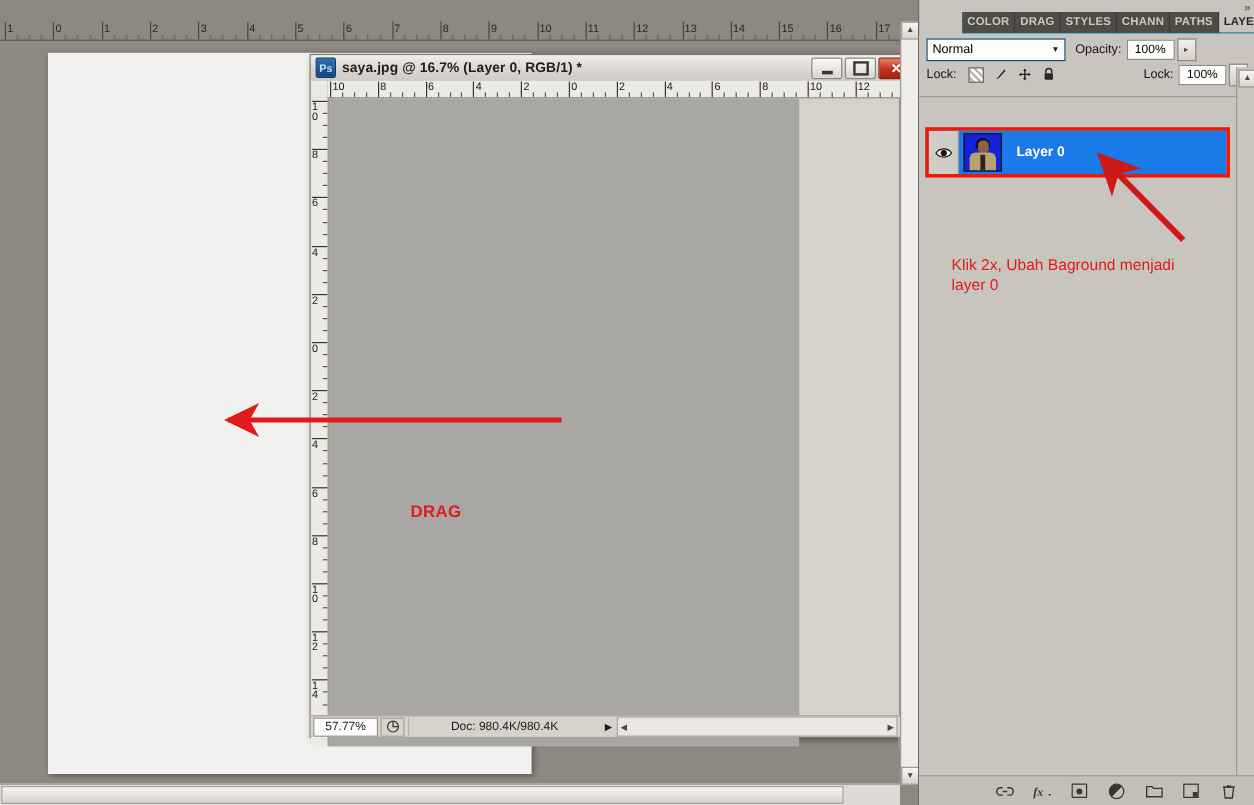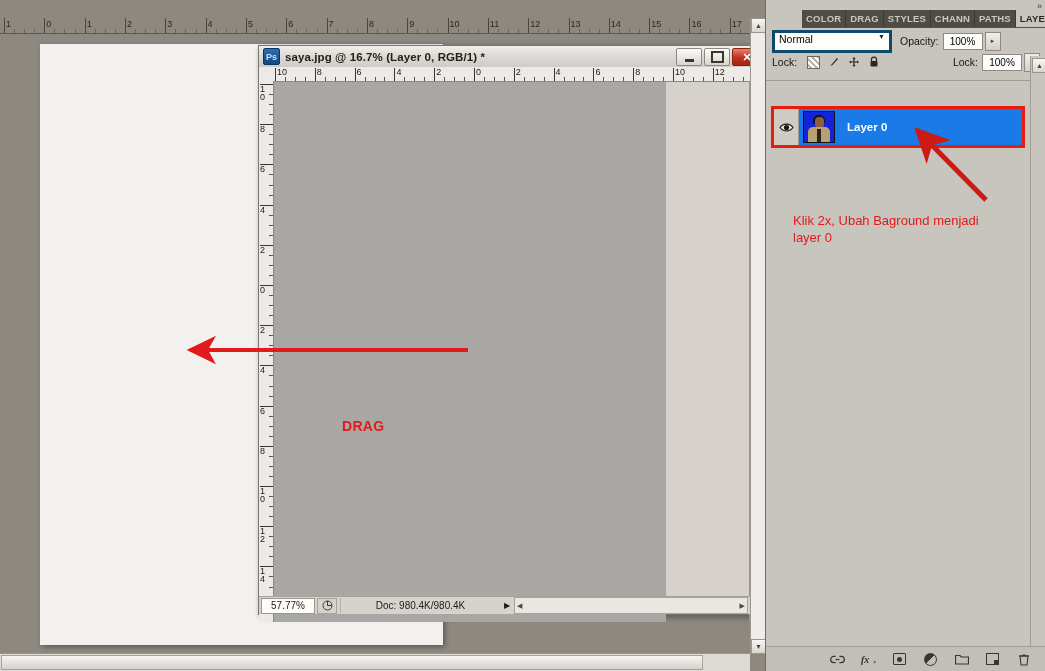--- a/index.html
+++ b/index.html
@@ -162,22 +162,22 @@
     color:#ccc8c0;background:#4f4b45;border-right:1px solid #3c3933;
     display:flex;align-items:center;overflow:hidden;white-space:nowrap;max-width:40px;
   }
   .dtab.active{background:#c8c5bf;color:#2a2722;border-right:1px solid #8a857d;max-width:48px;}
   #dock-menu{margin-left:auto;padding-right:6px;color:#ccc8c0;font-size:9px;}
 
   #dock-body{position:absolute;left:0;top:28px;width:280px;height:643px;background:#c8c5bf;}
 
   .row1{display:flex;align-items:center;height:22px;padding:2px 6px 0 6px;}
   #blend-select{
-    width:110px;height:17px;background:#fdfdfc;border:3px solid #0c4a6e;
-    font-size:10.5px;display:flex;align-items:flex-start;padding-left:4px;position:relative;
+    width:110px;height:17px;background:#fdfdfc;border:1px solid #0c4a6e;
+    font-size:10.5px;display:flex;align-items:center;padding-left:4px;position:relative;
   }
   #blend-select .caret{position:absolute;right:4px;font-size:7px;color:#2a2722;}
   .fld-label{font-size:10.5px;margin-left:8px;margin-right:4px;color:#171511;}
   .numfld{width:38px;height:15px;background:#fdfdfc;border:1px solid #8e8981;font-size:10px;
     display:flex;align-items:center;justify-content:center;}
   .stepper{width:14px;height:17px;margin-left:2px;background:linear-gradient(to bottom,#f2f0ec,#d3cfc8);
     border:1px solid #8e8981;display:flex;align-items:center;justify-content:center;font-size:7px;color:#4a463f;}
 
   .row2{display:flex;align-items:center;height:20px;padding:0 6px;}
   .lockicons{display:flex;align-items:center;gap:7px;margin-left:6px;}

